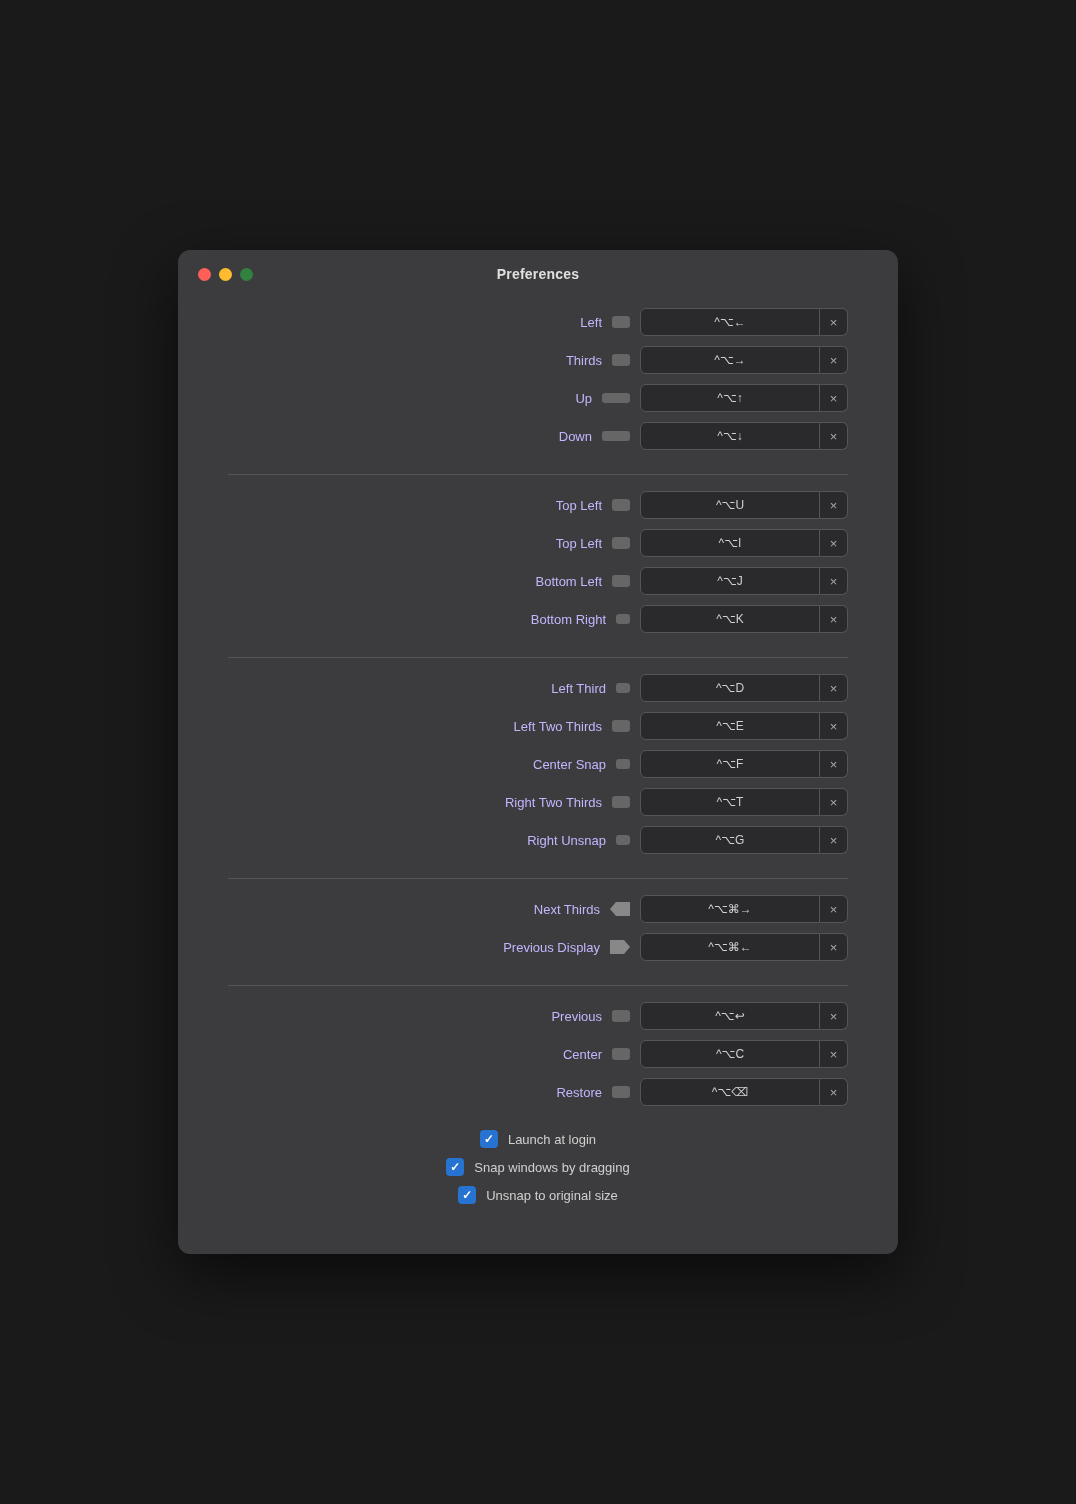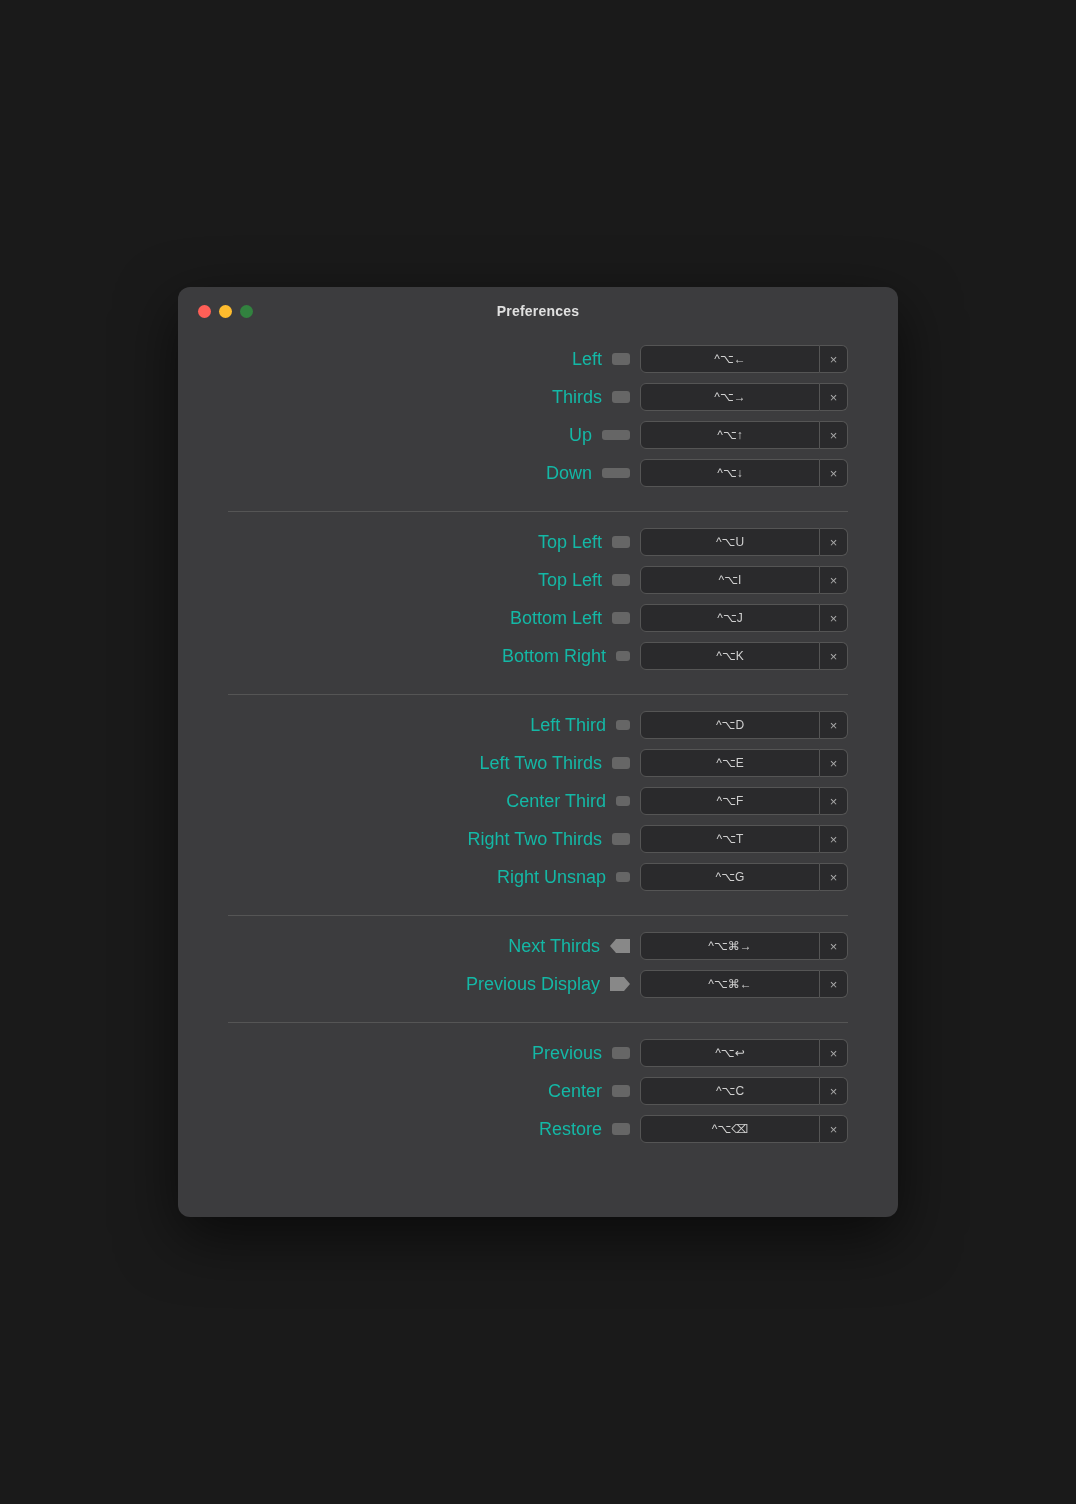--- a/index.html
+++ b/index.html
@@ -64,22 +64,22 @@
 
     .row {
       display: flex;
       align-items: center;
       justify-content: flex-end;
       margin-bottom: 10px;
       gap: 10px;
     }
 
     .row-label {
-      color: #14b8a6;
-      font-size: 18px;
+      color: #c4b5fd;
+      font-size: 13px;
       text-align: right;
       min-width: 140px;
       flex-shrink: 0;
     }
 
     .toggle-icon {
       width: 22px;
       height: 14px;
       background: #666;
       border-radius: 3px;
@@ -303,21 +303,21 @@
       </div>
       <div class="row">
         <span class="row-label">Left Two Thirds</span>
         <div class="toggle-icon small"></div>
         <div class="shortcut-field">
           <input class="shortcut-input shortcut-text" value="^⌥E" readonly="" style="">
           <div class="shortcut-clear">×</div>
         </div>
       </div>
       <div class="row">
-        <span class="row-label">Center Third</span>
+        <span class="row-label">Center Snap</span>
         <div class="toggle-icon tiny"></div>
         <div class="shortcut-field">
           <input class="shortcut-input shortcut-text" value="^⌥F" readonly="" style="">
           <div class="shortcut-clear">×</div>
         </div>
       </div>
       <div class="row">
         <span class="row-label">Right Two Thirds</span>
         <div class="toggle-icon small"></div>
         <div class="shortcut-field">
@@ -378,15 +378,29 @@
       <div class="row">
         <span class="row-label">Restore</span>
         <div class="toggle-icon small"></div>
         <div class="shortcut-field">
           <input class="shortcut-input shortcut-text" value="^⌥⌫" readonly="" style="">
           <div class="shortcut-clear">×</div>
         </div>
       </div>
     </div>
 
+    <div class="checkboxes">
+      <div class="checkbox-row">
+        <div class="checkbox-box"></div>
+        <span class="checkbox-label">Launch at login</span>
+      </div>
+      <div class="checkbox-row">
+        <div class="checkbox-box"></div>
+        <span class="checkbox-label">Snap windows by dragging</span>
+      </div>
+      <div class="checkbox-row">
+        <div class="checkbox-box"></div>
+        <span class="checkbox-label">Unsnap to original size</span>
+      </div>
+    </div>
 
   </div>
 </div>
 
 </body></html>

